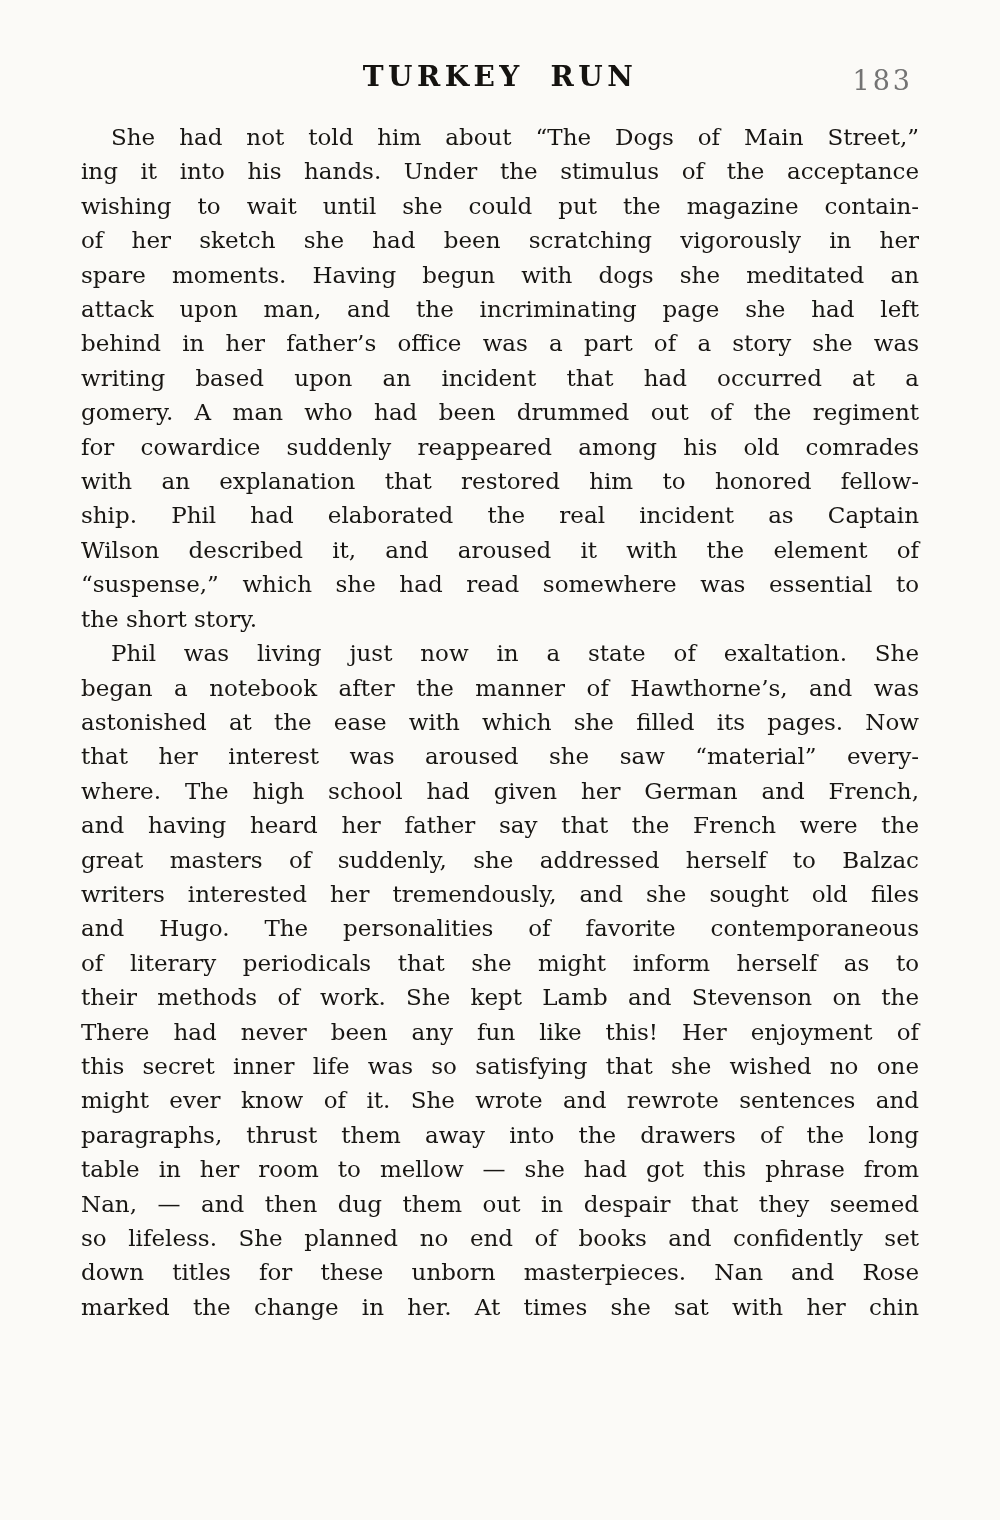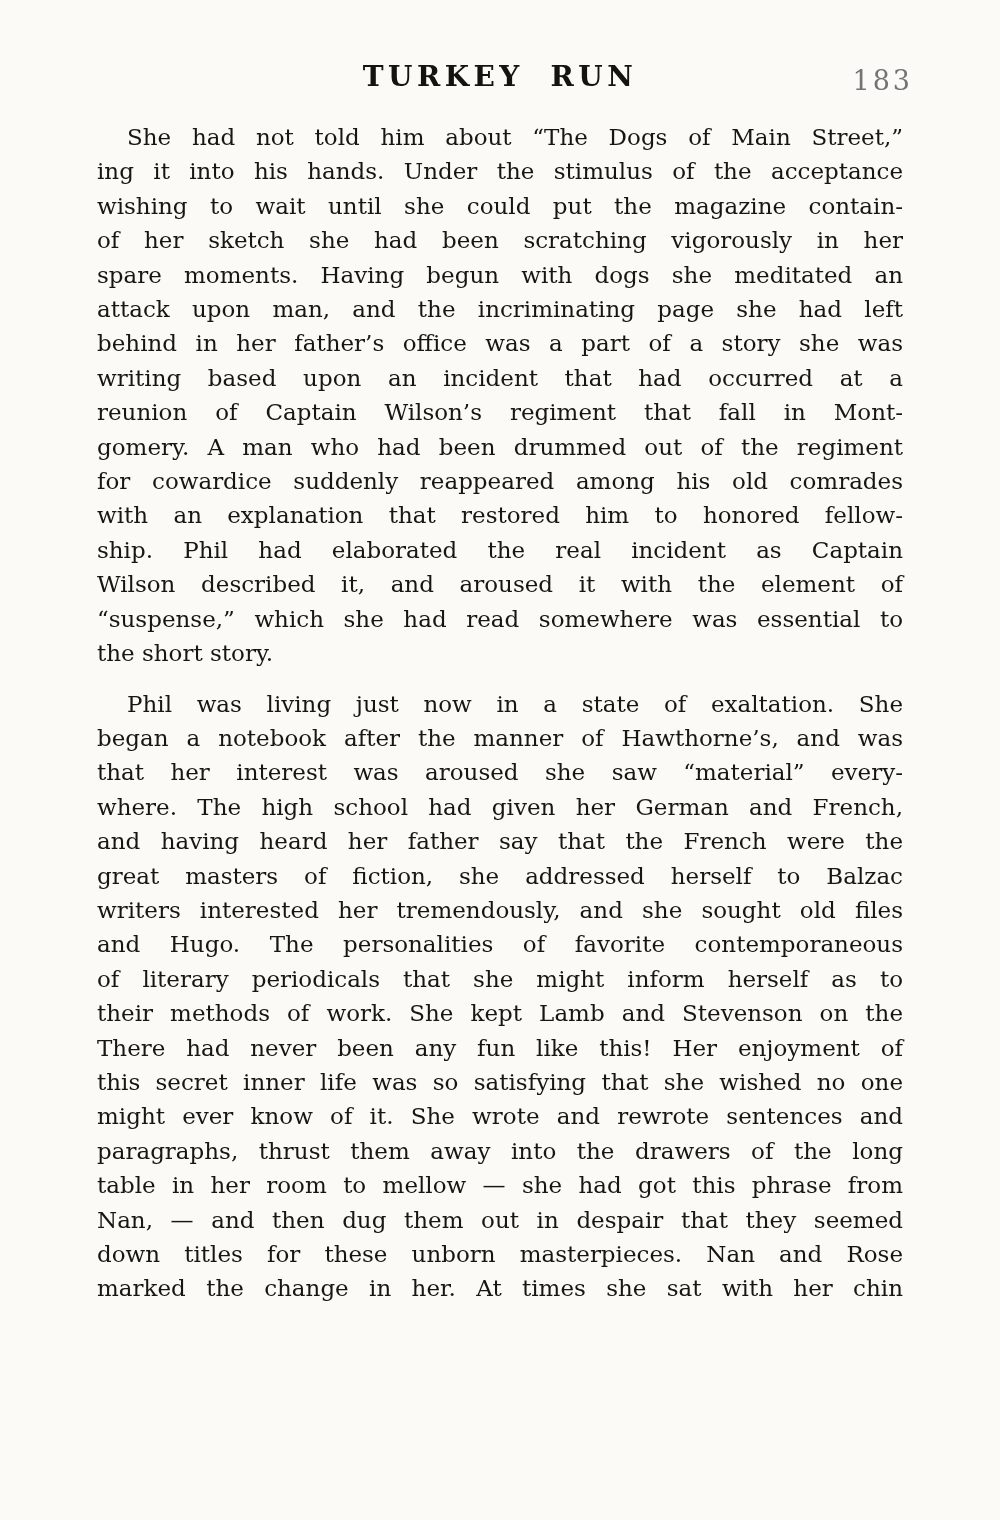--- a/index.html
+++ b/index.html
@@ -39,21 +39,21 @@
   }
   .pagenum {
     position: absolute;
     right: 6px;
     top: 5px;
     font-size: 27px;
     letter-spacing: 3px;
     color: #737373;
   }
   .paragraph {
-    margin: 16px;
+    margin: 0;
   }
   .line {
     font-size: 23px;
     line-height: 34.4px;
     text-align: justify;
     text-align-last: justify;
     white-space: normal;
   }
   .line.indent {
     text-indent: 30px;
@@ -74,44 +74,45 @@
     <div class="text-block">
         <div class="paragraph">
           <div class="line indent">She had not told him about “The Dogs of Main Street,”</div>
           <div class="line">ing it into his hands. Under the stimulus of the acceptance</div>
           <div class="line">wishing to wait until she could put the magazine contain-</div>
           <div class="line">of her sketch she had been scratching vigorously in her</div>
           <div class="line">spare moments. Having begun with dogs she meditated an</div>
           <div class="line">attack upon man, and the incriminating page she had left</div>
           <div class="line">behind in her father’s office was a part of a story she was</div>
           <div class="line">writing based upon an incident that had occurred at a</div>
-          <div class="line">reunion of Captain Wilson’s regiment that fall in Mont-</div>
           <div class="line">gomery. A man who had been drummed out of the regiment</div>
           <div class="line">for cowardice suddenly reappeared among his old comrades</div>
           <div class="line">with an explanation that restored him to honored fellow-</div>
           <div class="line">ship. Phil had elaborated the real incident as Captain</div>
           <div class="line">Wilson described it, and aroused it with the element of</div>
           <div class="line">“suspense,” which she had read somewhere was essential to</div>
           <div class="line flush">the short story.</div>
         </div>
         <div class="paragraph">
           <div class="line indent">Phil was living just now in a state of exaltation. She</div>
           <div class="line">began a notebook after the manner of Hawthorne’s, and was</div>
+          <div class="line">astonished at the ease with which she filled its pages. Now</div>
           <div class="line">that her interest was aroused she saw “material” every-</div>
           <div class="line">where. The high school had given her German and French,</div>
           <div class="line">and having heard her father say that the French were the</div>
-          <div class="line">great masters of fiction, she addressed herself to Balzac</div>
+          <div class="line">great masters of suddenly, she addressed herself to Balzac</div>
           <div class="line">writers interested her tremendously, and she sought old files</div>
           <div class="line">and Hugo. The personalities of favorite contemporaneous</div>
           <div class="line">of literary periodicals that she might inform herself as to</div>
           <div class="line">their methods of work. She kept Lamb and Stevenson on the</div>
           <div class="line">There had never been any fun like this! Her enjoyment of</div>
           <div class="line">this secret inner life was so satisfying that she wished no one</div>
           <div class="line">might ever know of it. She wrote and rewrote sentences and</div>
           <div class="line">paragraphs, thrust them away into the drawers of the long</div>
           <div class="line">table in her room to mellow — she had got this phrase from</div>
           <div class="line">Nan, — and then dug them out in despair that they seemed</div>
+          <div class="line">so lifeless. She planned no end of books and confidently set</div>
           <div class="line">down titles for these unborn masterpieces. Nan and Rose</div>
           <div class="line">marked the change in her. At times she sat with her chin</div>
         </div>
       </div>
   </div>
 </div>
 
 </body></html>

